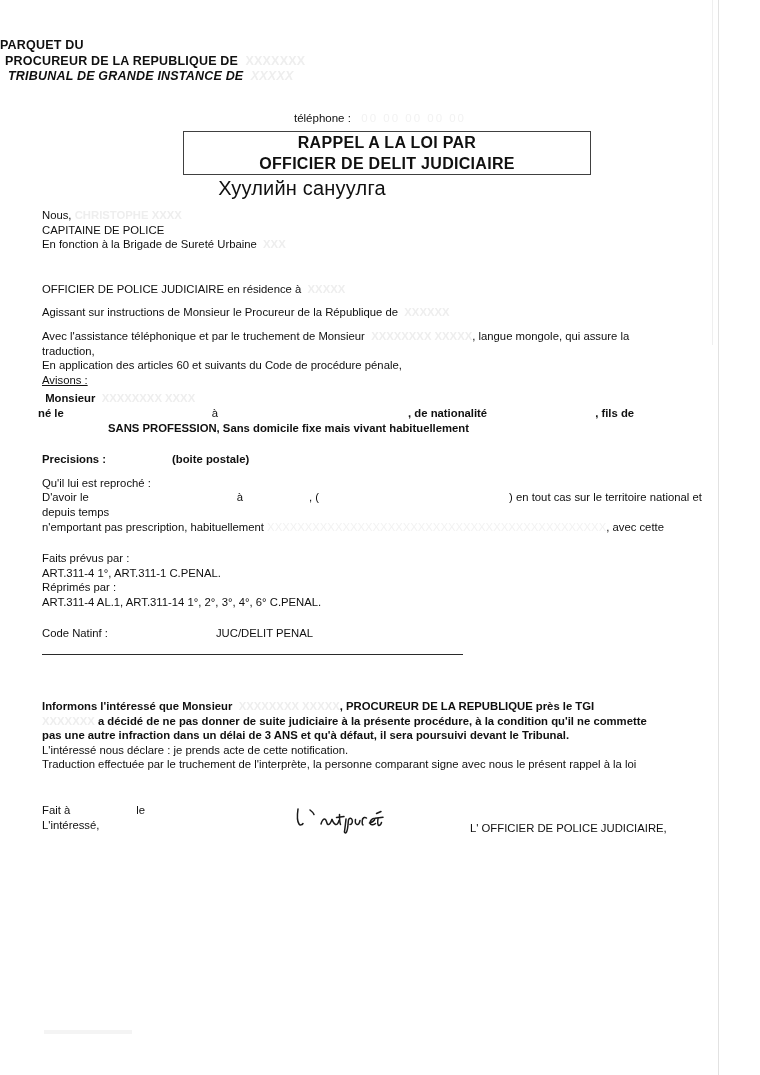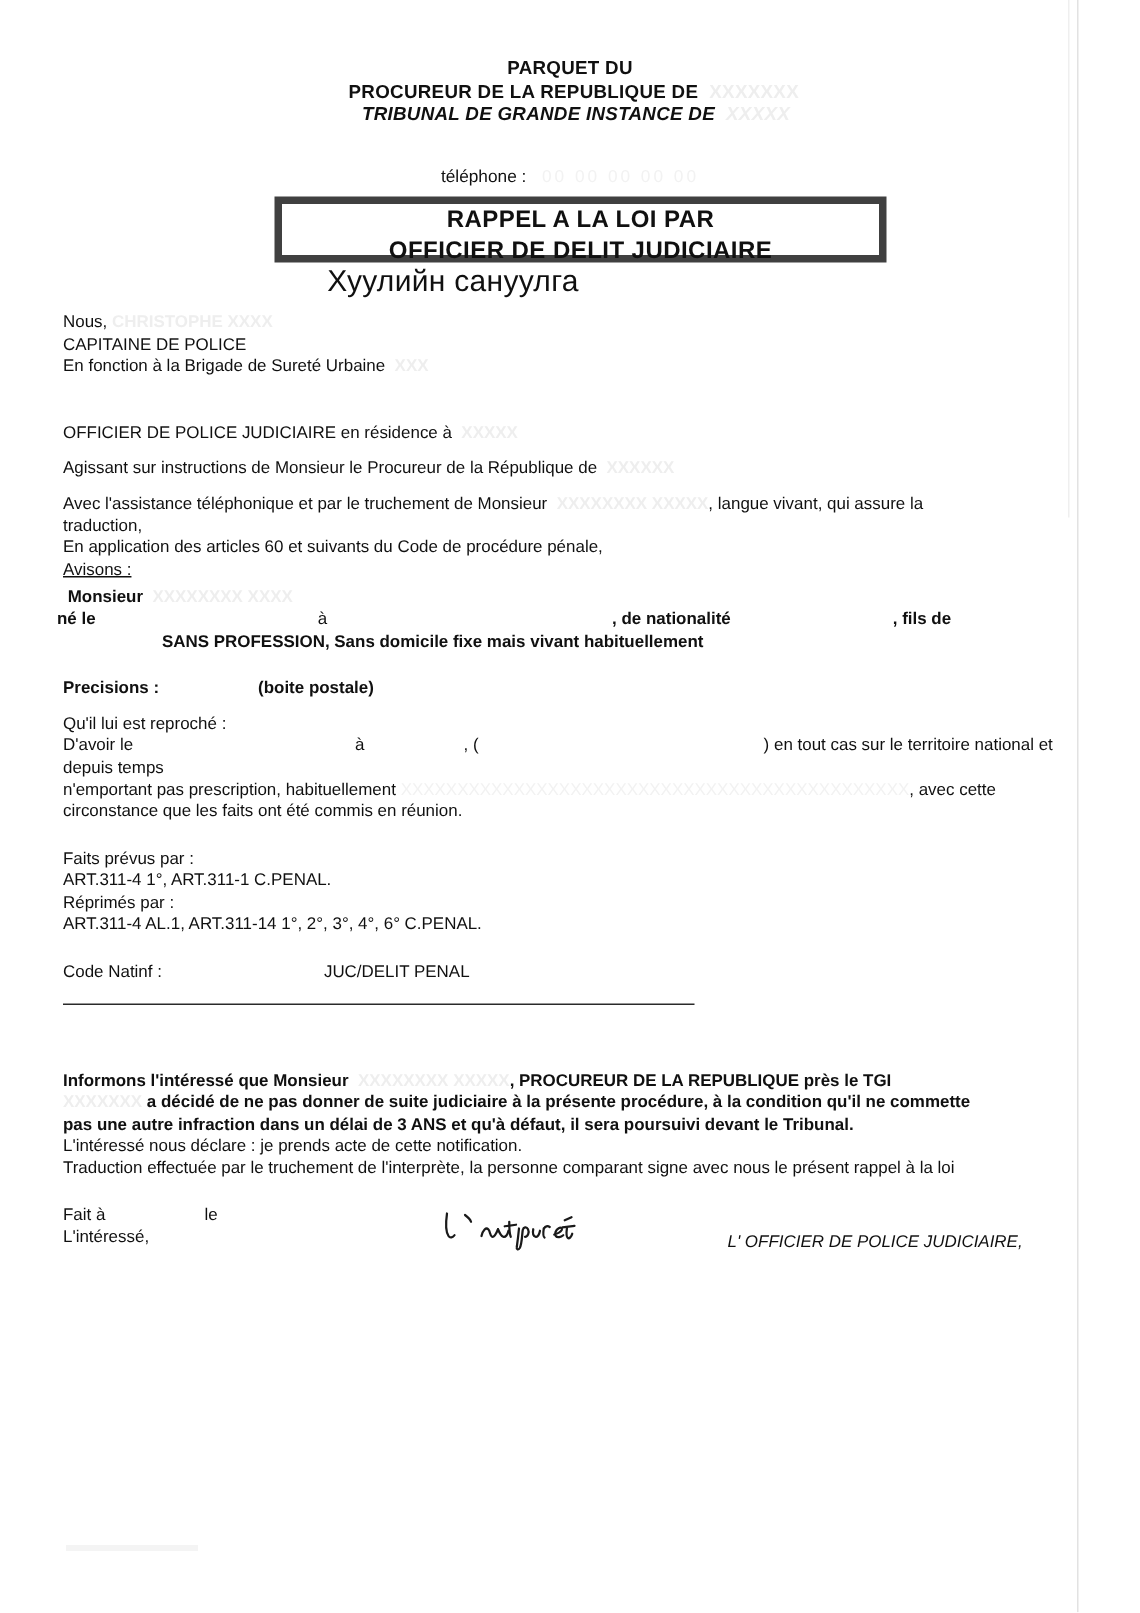--- a/index.html
+++ b/index.html
@@ -43,21 +43,21 @@
     height: 4px;
     background: #f4f4f4;
   }
 
   
   .header {
     position: absolute;
     left: 0;
     top: 38px;
     width: 760px;
-    text-align: center;
+    text-align: left;
   }
   .hdr-line {
     font-size: 12.5px;
     font-weight: bold;
     letter-spacing: 0.2px;
     line-height: 15.5px;
     white-space: nowrap;
   }
   .hdr-line.italic {
     font-style: italic;
@@ -84,21 +84,21 @@
   }
   .tel .redact-l { letter-spacing: 2px; }
 
   
   .title-box {
     position: absolute;
     left: 183px;
     top: 131px;
     width: 408px;
     height: 44px;
-    border: 5px solid #404040;
+    border: 1px solid #404040;
     box-sizing: border-box;
     text-align: center;
   }
   .title-line {
     font-size: 16px;
     font-weight: bold;
     line-height: 21px;
     letter-spacing: 0.3px;
   }
   .title-mn {
@@ -160,24 +160,23 @@
   }
   .sig-hand {
     position: absolute;
     left: 252px;
     top: 2px;
     width: 110px;
     height: 30px;
   }
   .sig-right {
     position: absolute;
-    left: 443px;
+    left: 428px;
     top: 18px;
     white-space: nowrap;
-    font-style: italic;
   }
 </style>
 </head>
 <body>
 
 <div id="page">
 
   <div class="scan-edge-right"></div>
   <div class="scan-edge-right2"></div>
   <div class="scan-blotch"></div>
@@ -206,21 +205,21 @@
       <div class="para"><span>En fonction à la Brigade de Sureté Urbaine</span><span class="redact">&nbsp;&nbsp;XXX</span></div>
     </div>
 
     <div class="gap-xl"></div>
 
     <div>
       <div class="para"><span>OFFICIER DE POLICE JUDICIAIRE en résidence à</span><span class="redact">&nbsp;&nbsp;XXXXX</span></div>
       <div class="gap-sm"></div>
       <div class="para"><span>Agissant sur instructions de Monsieur le Procureur de la République de</span><span class="redact">&nbsp;&nbsp;XXXXXX</span></div>
       <div class="gap-sm"></div>
-      <div class="para"><span>Avec l'assistance téléphonique et par le truchement de Monsieur</span><span class="redact">&nbsp;&nbsp;XXXXXXXX XXXXX</span><span>, langue vivant, qui assure la</span></div>
+      <div class="para"><span>Avec l'assistance téléphonique et par le truchement de Monsieur</span><span class="redact">&nbsp;&nbsp;XXXXXXXX XXXXX</span><span>, langue mongole, qui assure la</span></div>
       <div class="para">traduction,</div>
       <div class="para">En application des articles 60 et suivants du Code de procédure pénale,</div>
       <div class="para"><span class="u">Avisons :</span></div>
     </div>
 
     <div style="margin-top:4px;">
       <div class="para">&nbsp;<span class="b">Monsieur</span><span class="redact">&nbsp;&nbsp;XXXXXXXX XXXX</span></div>
       <div class="para ident-line clip-left"><span class="b">né le</span><span class="blank-xl"></span><span>à</span><span class="blank-xxl"></span><span class="b">, de nationalité</span><span class="blank-l"></span><span class="b">, fils de</span><span class="blank-xxl"></span></div>
       <div class="para"><span class="blank-m"></span><span class="b">SANS PROFESSION, Sans domicile fixe mais vivant habituellement</span></div>
     </div>
@@ -228,21 +227,20 @@
     <div class="gap-md"></div>
 
     <div class="para"><span class="b">Precisions :</span><span class="blank-m"></span><span class="b">(boite postale)</span></div>
 
     <div class="gap-sm"></div>
 
     <div>
       <div class="para">Qu'il lui est reproché :</div>
       <div class="para"><span>D'avoir  le</span><span class="blank-xl"></span><span>à</span><span class="blank-m"></span><span>, (</span><span class="blank-xxl"></span><span>) en tout cas sur le territoire national et depuis temps</span></div>
       <div class="para"><span>n'emportant pas prescription, habituellement</span><span class="redact-l">&nbsp;XXXXXXXXXXXXXXXXXXXXXXXXXXXXXXXXXXXXXXXXXXXXX</span><span>, avec cette</span></div>
-      <div class="para">circonstance que les faits ont été commis en réunion.</div>
     </div>
 
     <div class="gap-md"></div>
 
     <div>
       <div class="para">Faits prévus par :</div>
       <div class="para">ART.311-4 1°, ART.311-1 C.PENAL.</div>
       <div class="para">Réprimés par :</div>
       <div class="para">ART.311-4 AL.1, ART.311-14 1°, 2°, 3°, 4°, 6° C.PENAL.</div>
     </div>

